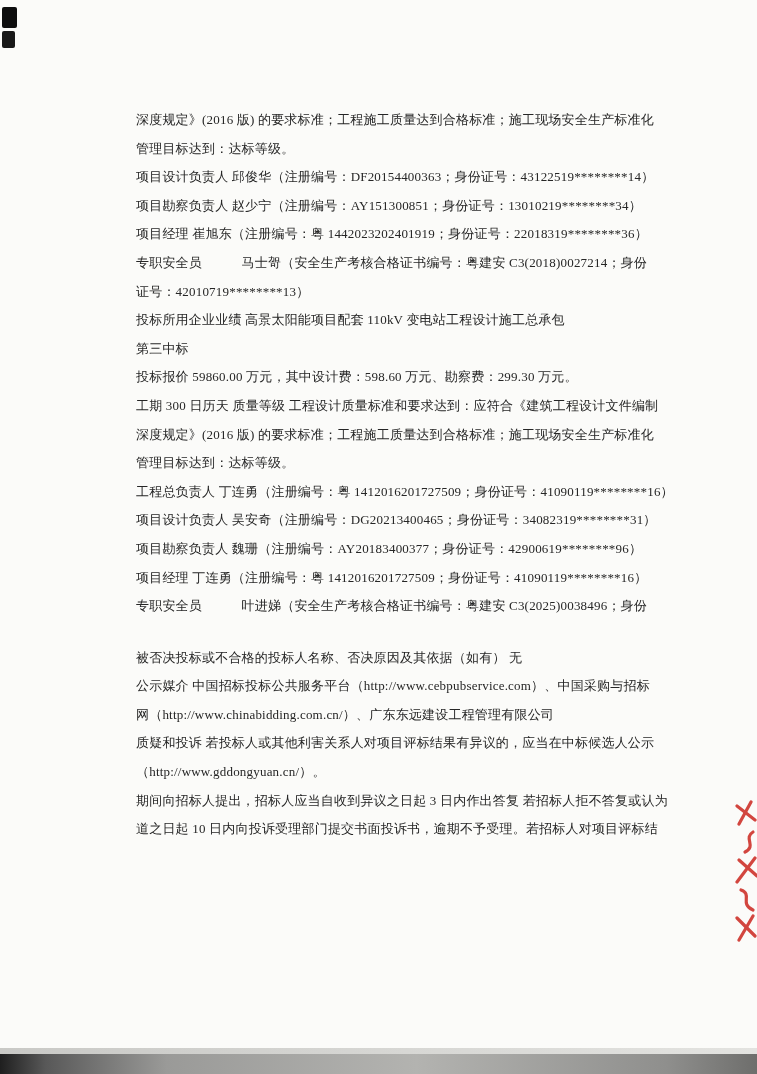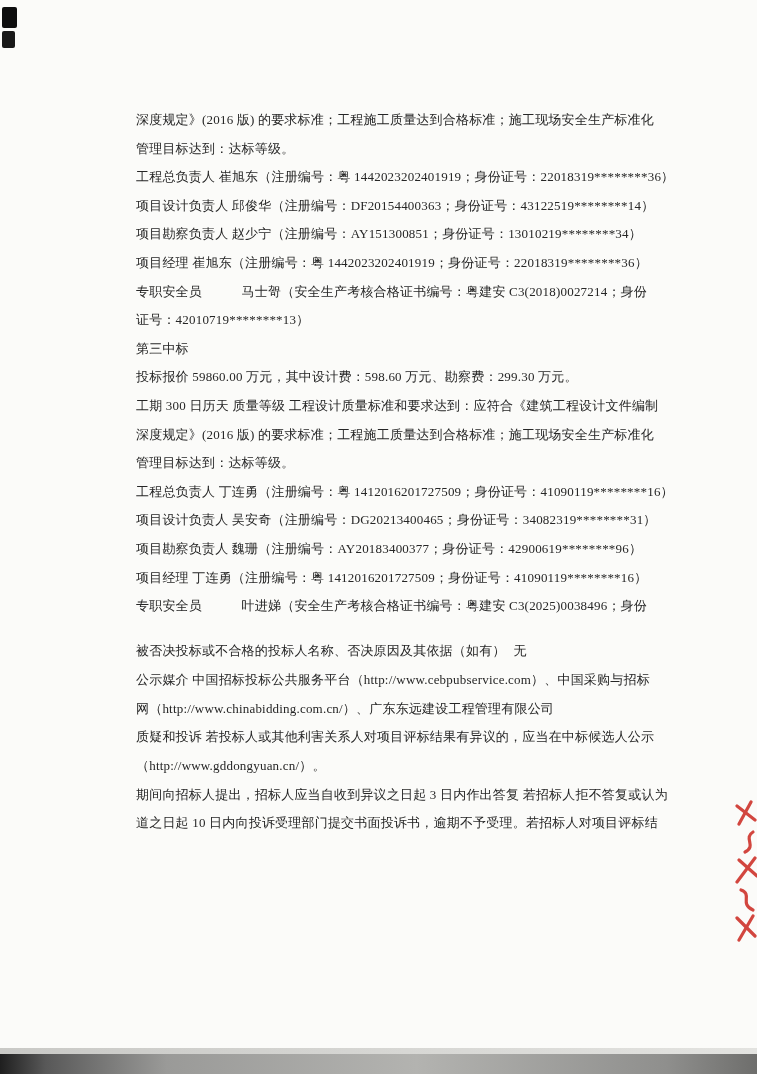--- a/index.html
+++ b/index.html
@@ -15,21 +15,21 @@
     position:absolute;
     left:136px;top:106px;width:540px;
     font-size:13px;
     letter-spacing:.2px;
   }
   .ln{
     line-height:28.6px;
     height:28.6px;
     white-space:nowrap;
   }
-  .gap{margin-top:17px;font-family:Liberation Mono, monospace;}
+  .gap{margin-top:23px;}
   
   .mark-a{position:absolute;left:2px;top:7px;width:15px;height:21px;background:#0e0e0e;border-radius:2px;}
   .mark-b{position:absolute;left:2px;top:31px;width:13px;height:17px;background:#181818;border-radius:2px;}
   .bottom-band{
     position:absolute;left:0;bottom:0;width:100%;height:20px;
     background:linear-gradient(90deg,#1f1f1f 0,#585858 6%,#9a9a98 22%,#b3b3b0 55%,#8f8f8d 88%,#6e6e6c 100%);
   }
   .bottom-band::before{
     content:"";position:absolute;top:-6px;left:0;width:100%;height:6px;
     background:linear-gradient(90deg,#c9c9c6,#e3e3e0);
@@ -42,26 +42,26 @@
 <body>
 
 <div class="page">
 
   <div class="mark-a"></div>
   <div class="mark-b"></div>
 
   <main class="content">
     <div class="ln">深度规定》(2016 版) 的要求标准；工程施工质量达到合格标准；施工现场安全生产标准化</div>
     <div class="ln">管理目标达到：达标等级。</div>
-    <div class="ln">工程总负责人 崔旭东（注册编号：粤 1442023202401919；身份证号：22018319********36）</div>
     <div class="ln">项目设计负责人 邱俊华（注册编号：DF20154400363；身份证号：43122519********14）</div>
     <div class="ln">项目勘察负责人 赵少宁（注册编号：AY151300851；身份证号：13010219********34）</div>
     <div class="ln">项目经理 崔旭东（注册编号：粤 1442023202401919；身份证号：22018319********36）</div>
     <div class="ln">专职安全员　　　马士哿（安全生产考核合格证书编号：粤建安 C3(2018)0027214；身份</div>
     <div class="ln">证号：42010719********13）</div>
+    <div class="ln">投标所用企业业绩 高景太阳能项目配套 110kV 变电站工程设计施工总承包</div>
     <div class="ln">第三中标</div>
     <div class="ln">投标报价 59860.00 万元，其中设计费：598.60 万元、勘察费：299.30 万元。</div>
     <div class="ln">工期 300 日历天 质量等级 工程设计质量标准和要求达到：应符合《建筑工程设计文件编制</div>
     <div class="ln">深度规定》(2016 版) 的要求标准；工程施工质量达到合格标准；施工现场安全生产标准化</div>
     <div class="ln">管理目标达到：达标等级。</div>
     <div class="ln">工程总负责人 丁连勇（注册编号：粤 1412016201727509；身份证号：41090119********16）</div>
     <div class="ln">项目设计负责人 吴安奇（注册编号：DG20213400465；身份证号：34082319********31）</div>
     <div class="ln">项目勘察负责人 魏珊（注册编号：AY20183400377；身份证号：42900619********96）</div>
     <div class="ln">项目经理 丁连勇（注册编号：粤 1412016201727509；身份证号：41090119********16）</div>
     <div class="ln">专职安全员　　　叶进娣（安全生产考核合格证书编号：粤建安 C3(2025)0038496；身份</div>

